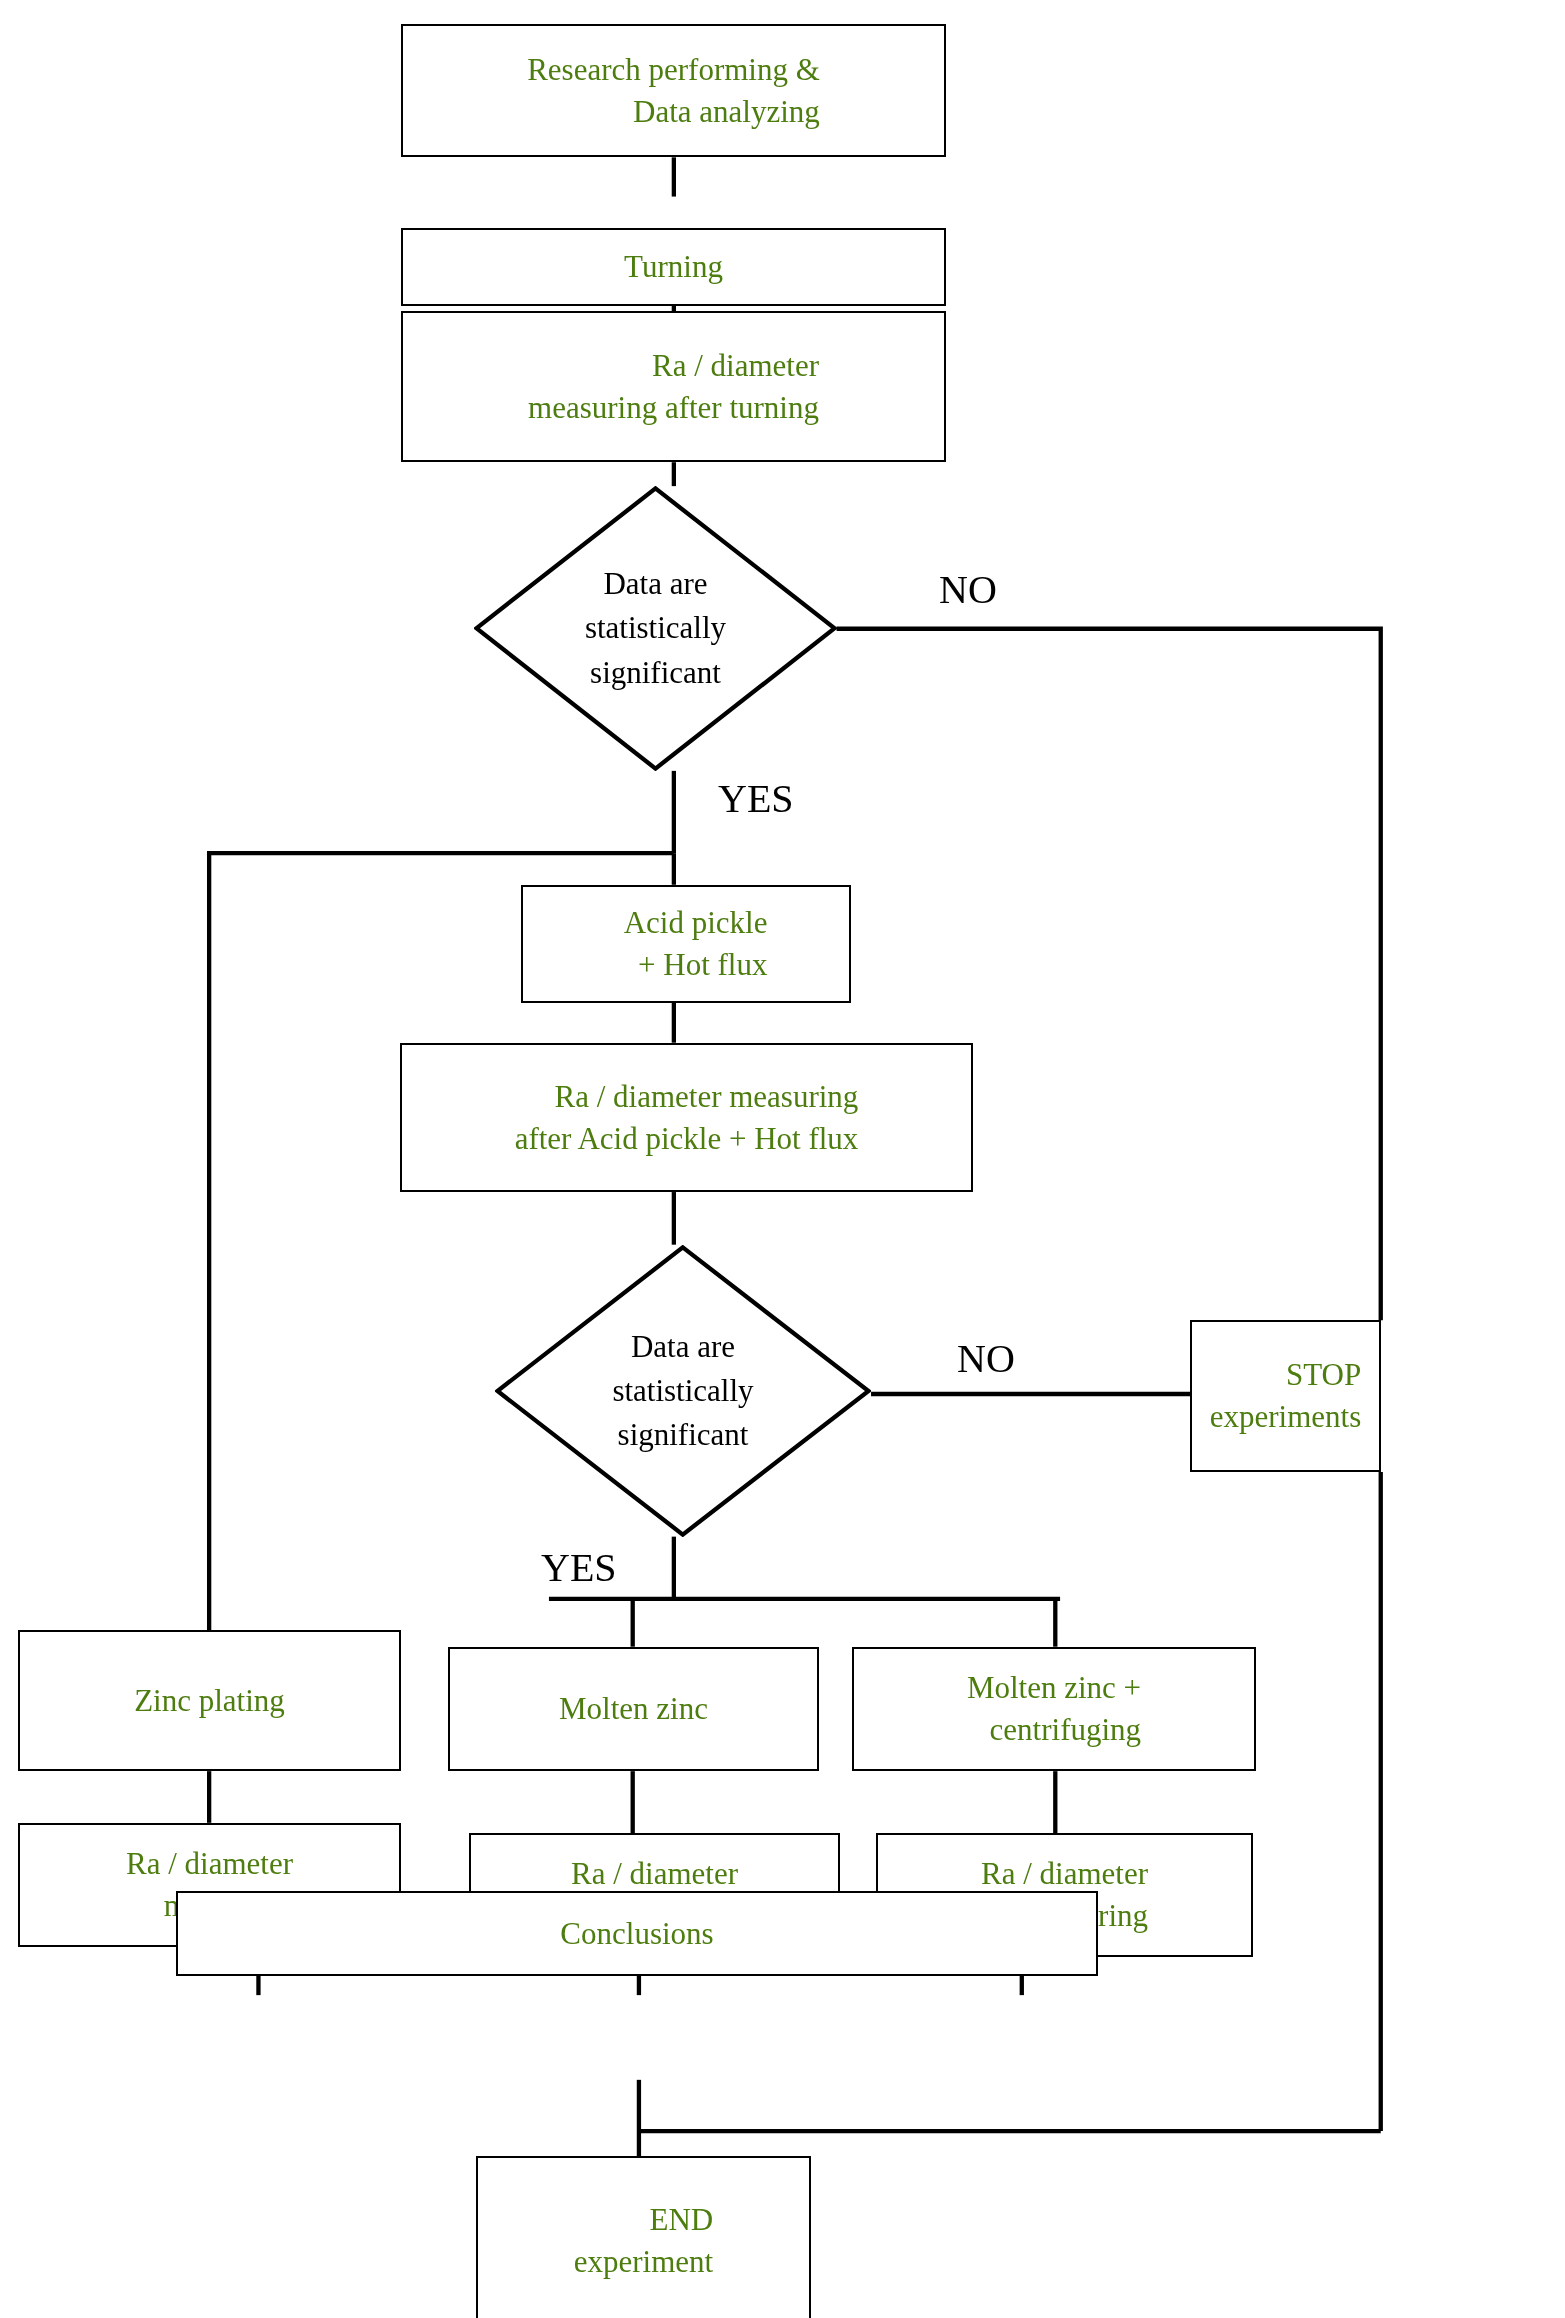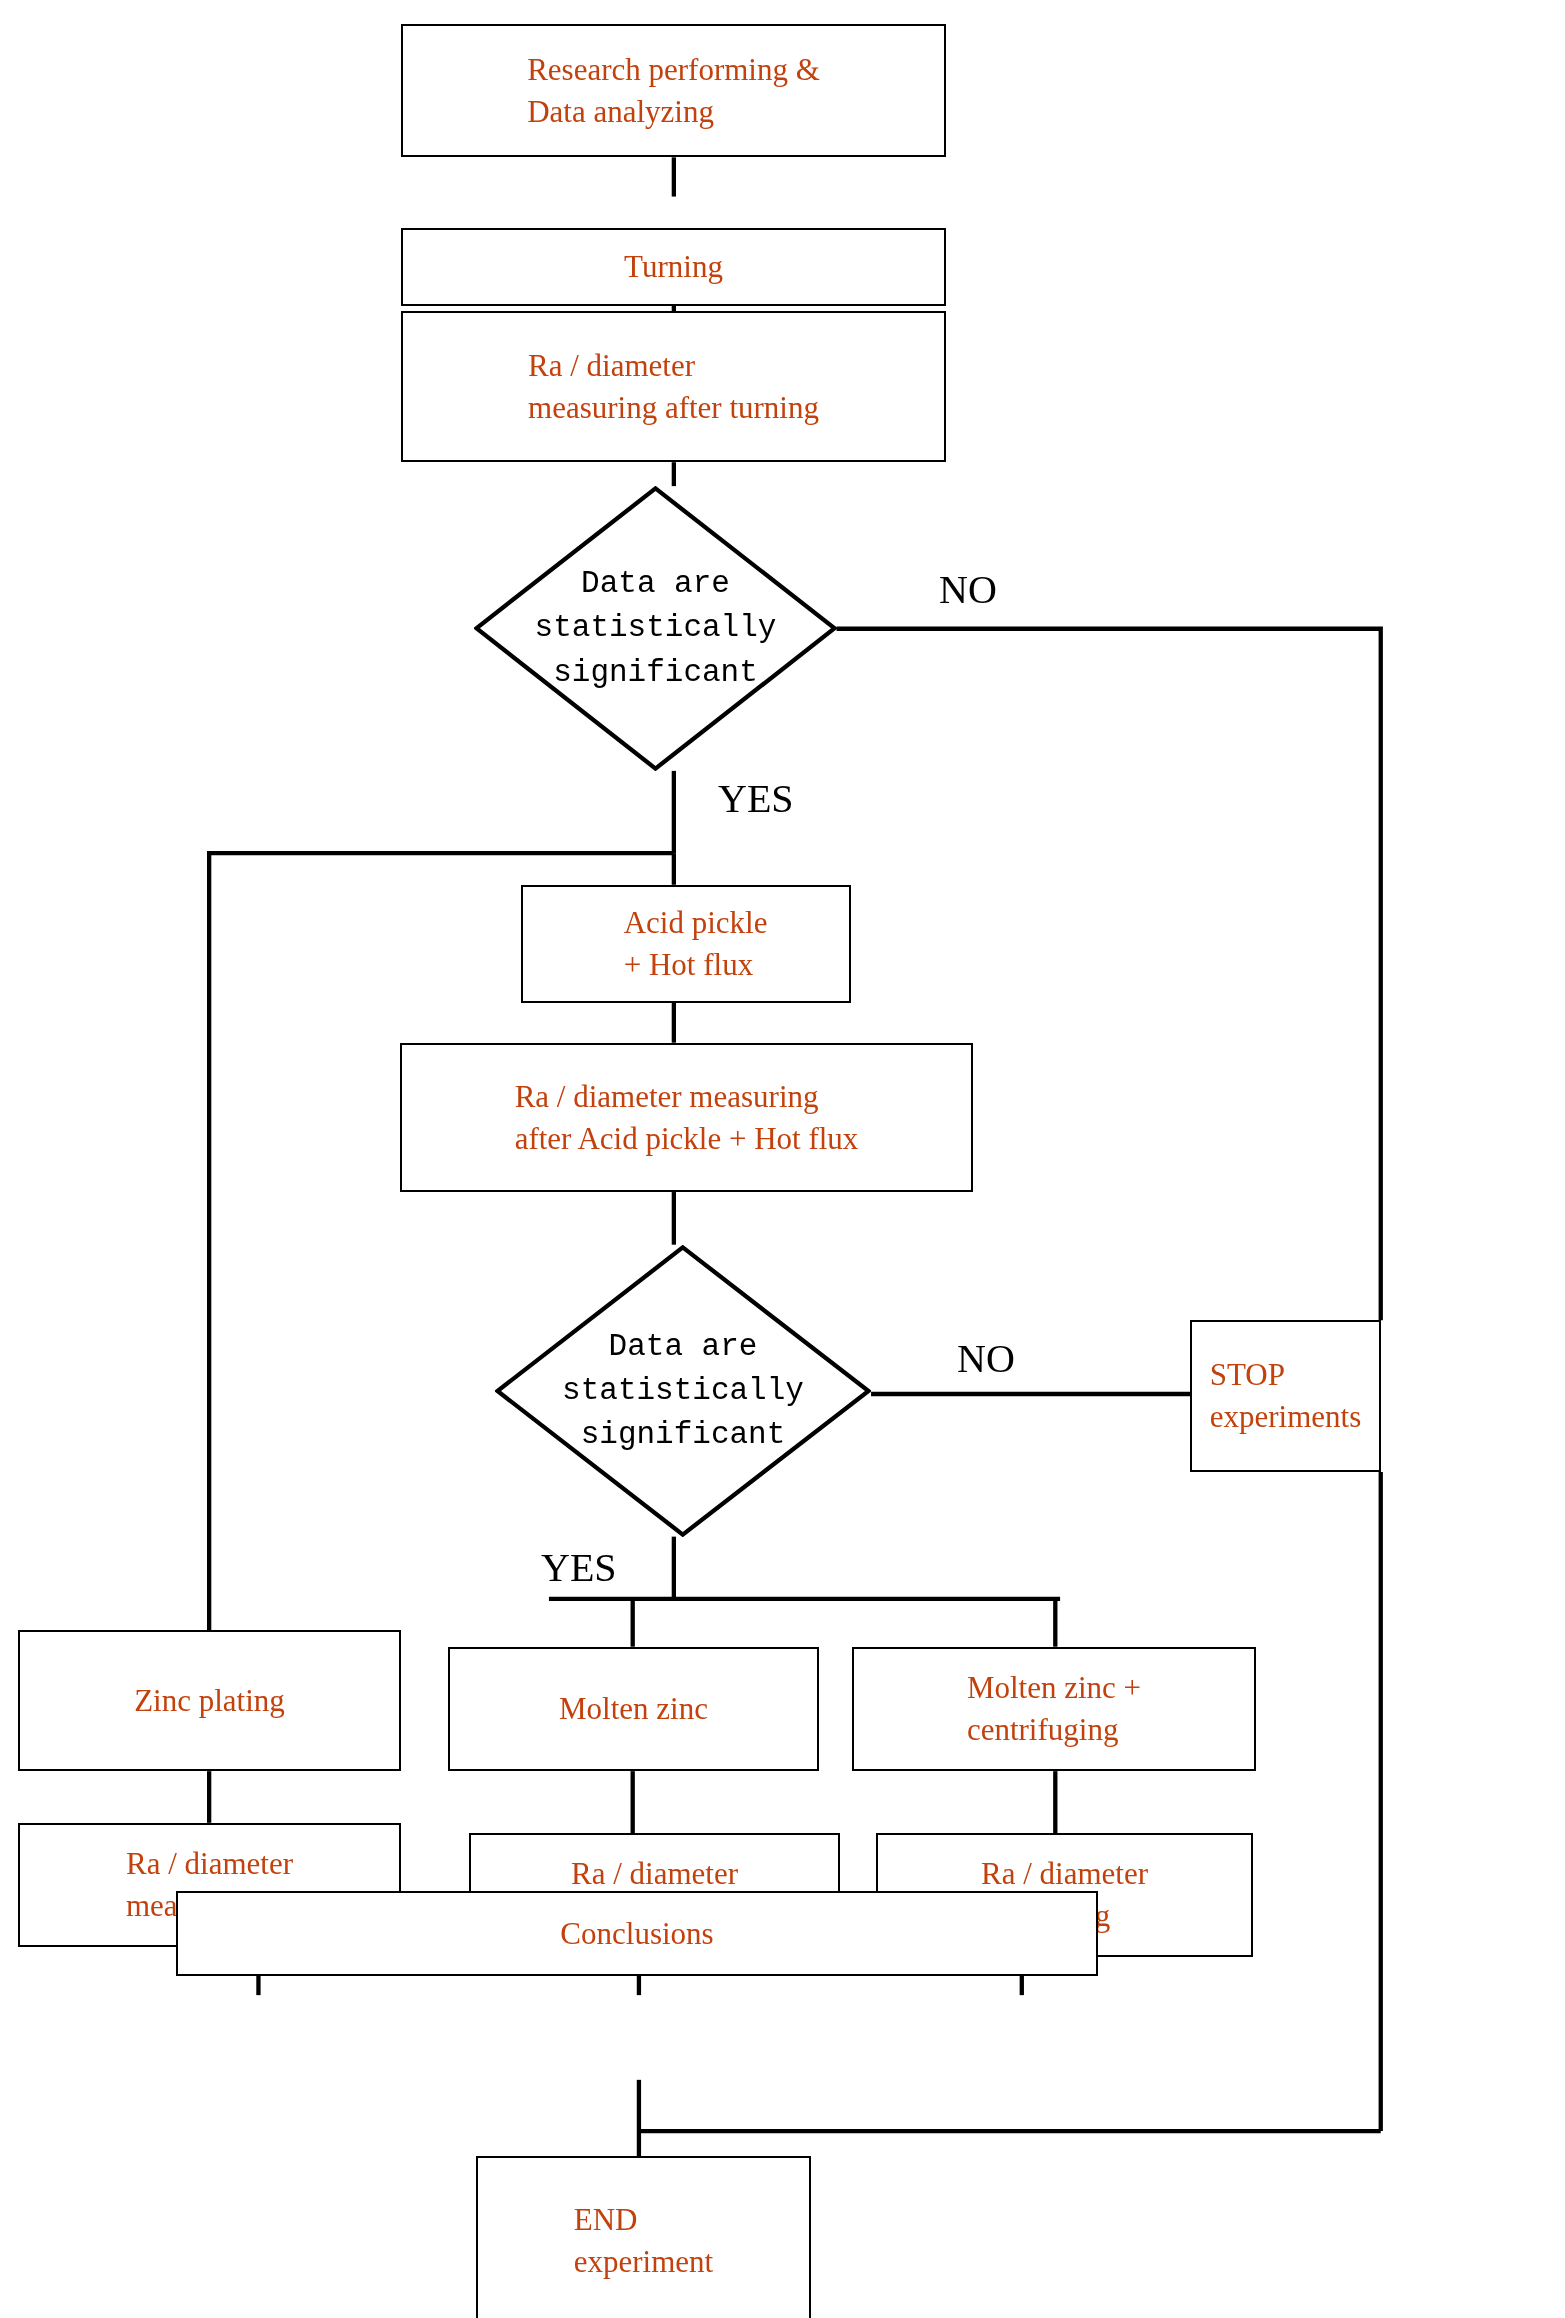--- a/index.html
+++ b/index.html
@@ -22,35 +22,34 @@
     width: 1565px;
     height: 2319px;
     pointer-events: none;
   }
   .node {
     position: absolute;
     box-sizing: border-box;
     display: flex;
     align-items: center;
     justify-content: center;
-    text-align: left;
-    color: #c2410c;
+    text-align: right;
+    color: #4d7c0f;
     line-height: 1.34;
     white-space: pre-line;
   }
   .box {
     border: 2.9px solid #000000;
     background: #ffffff;
     font-size: 31px;
     padding: 1.9px 4.8px;
   }
   .diamond-wrap {
     position: absolute;
     background: transparent;
-    font-family: Liberation Mono, monospace;
   }
   .diamond-wrap svg {
     position: absolute;
     left: 0;
     top: 0;
   }
   .diamond-label {
     position: absolute;
     left: 0;
     top: 0;

